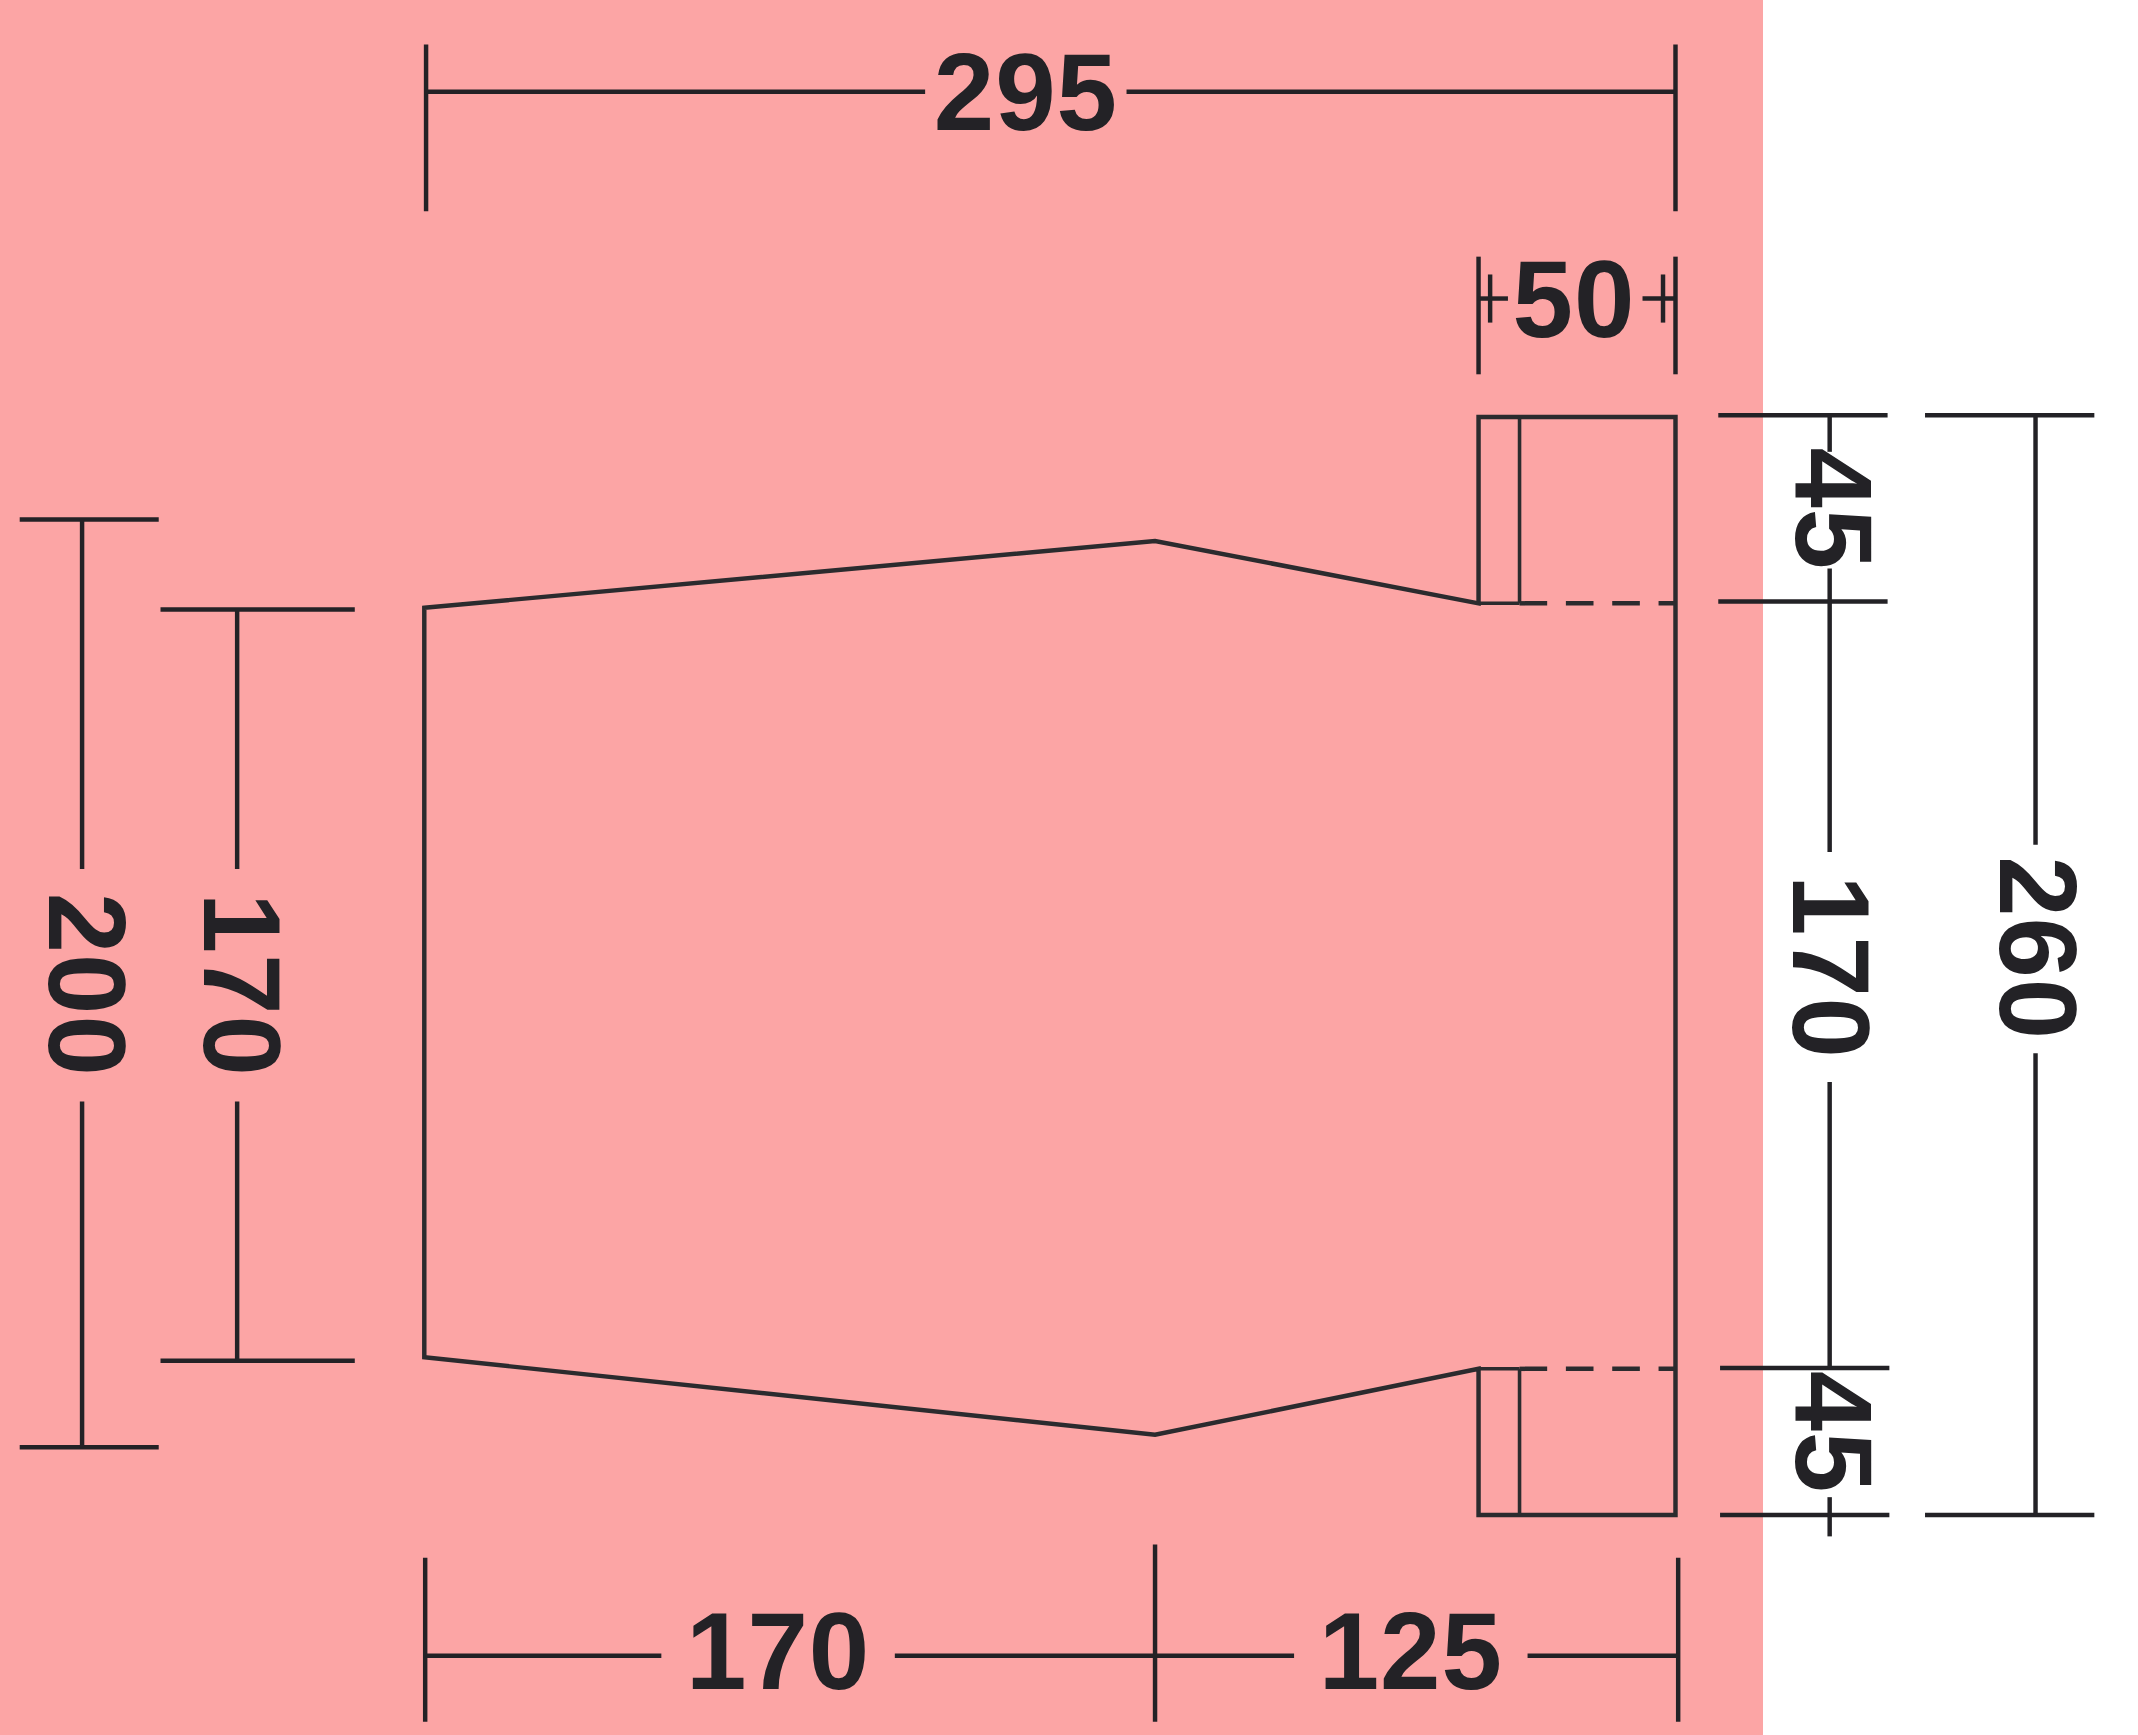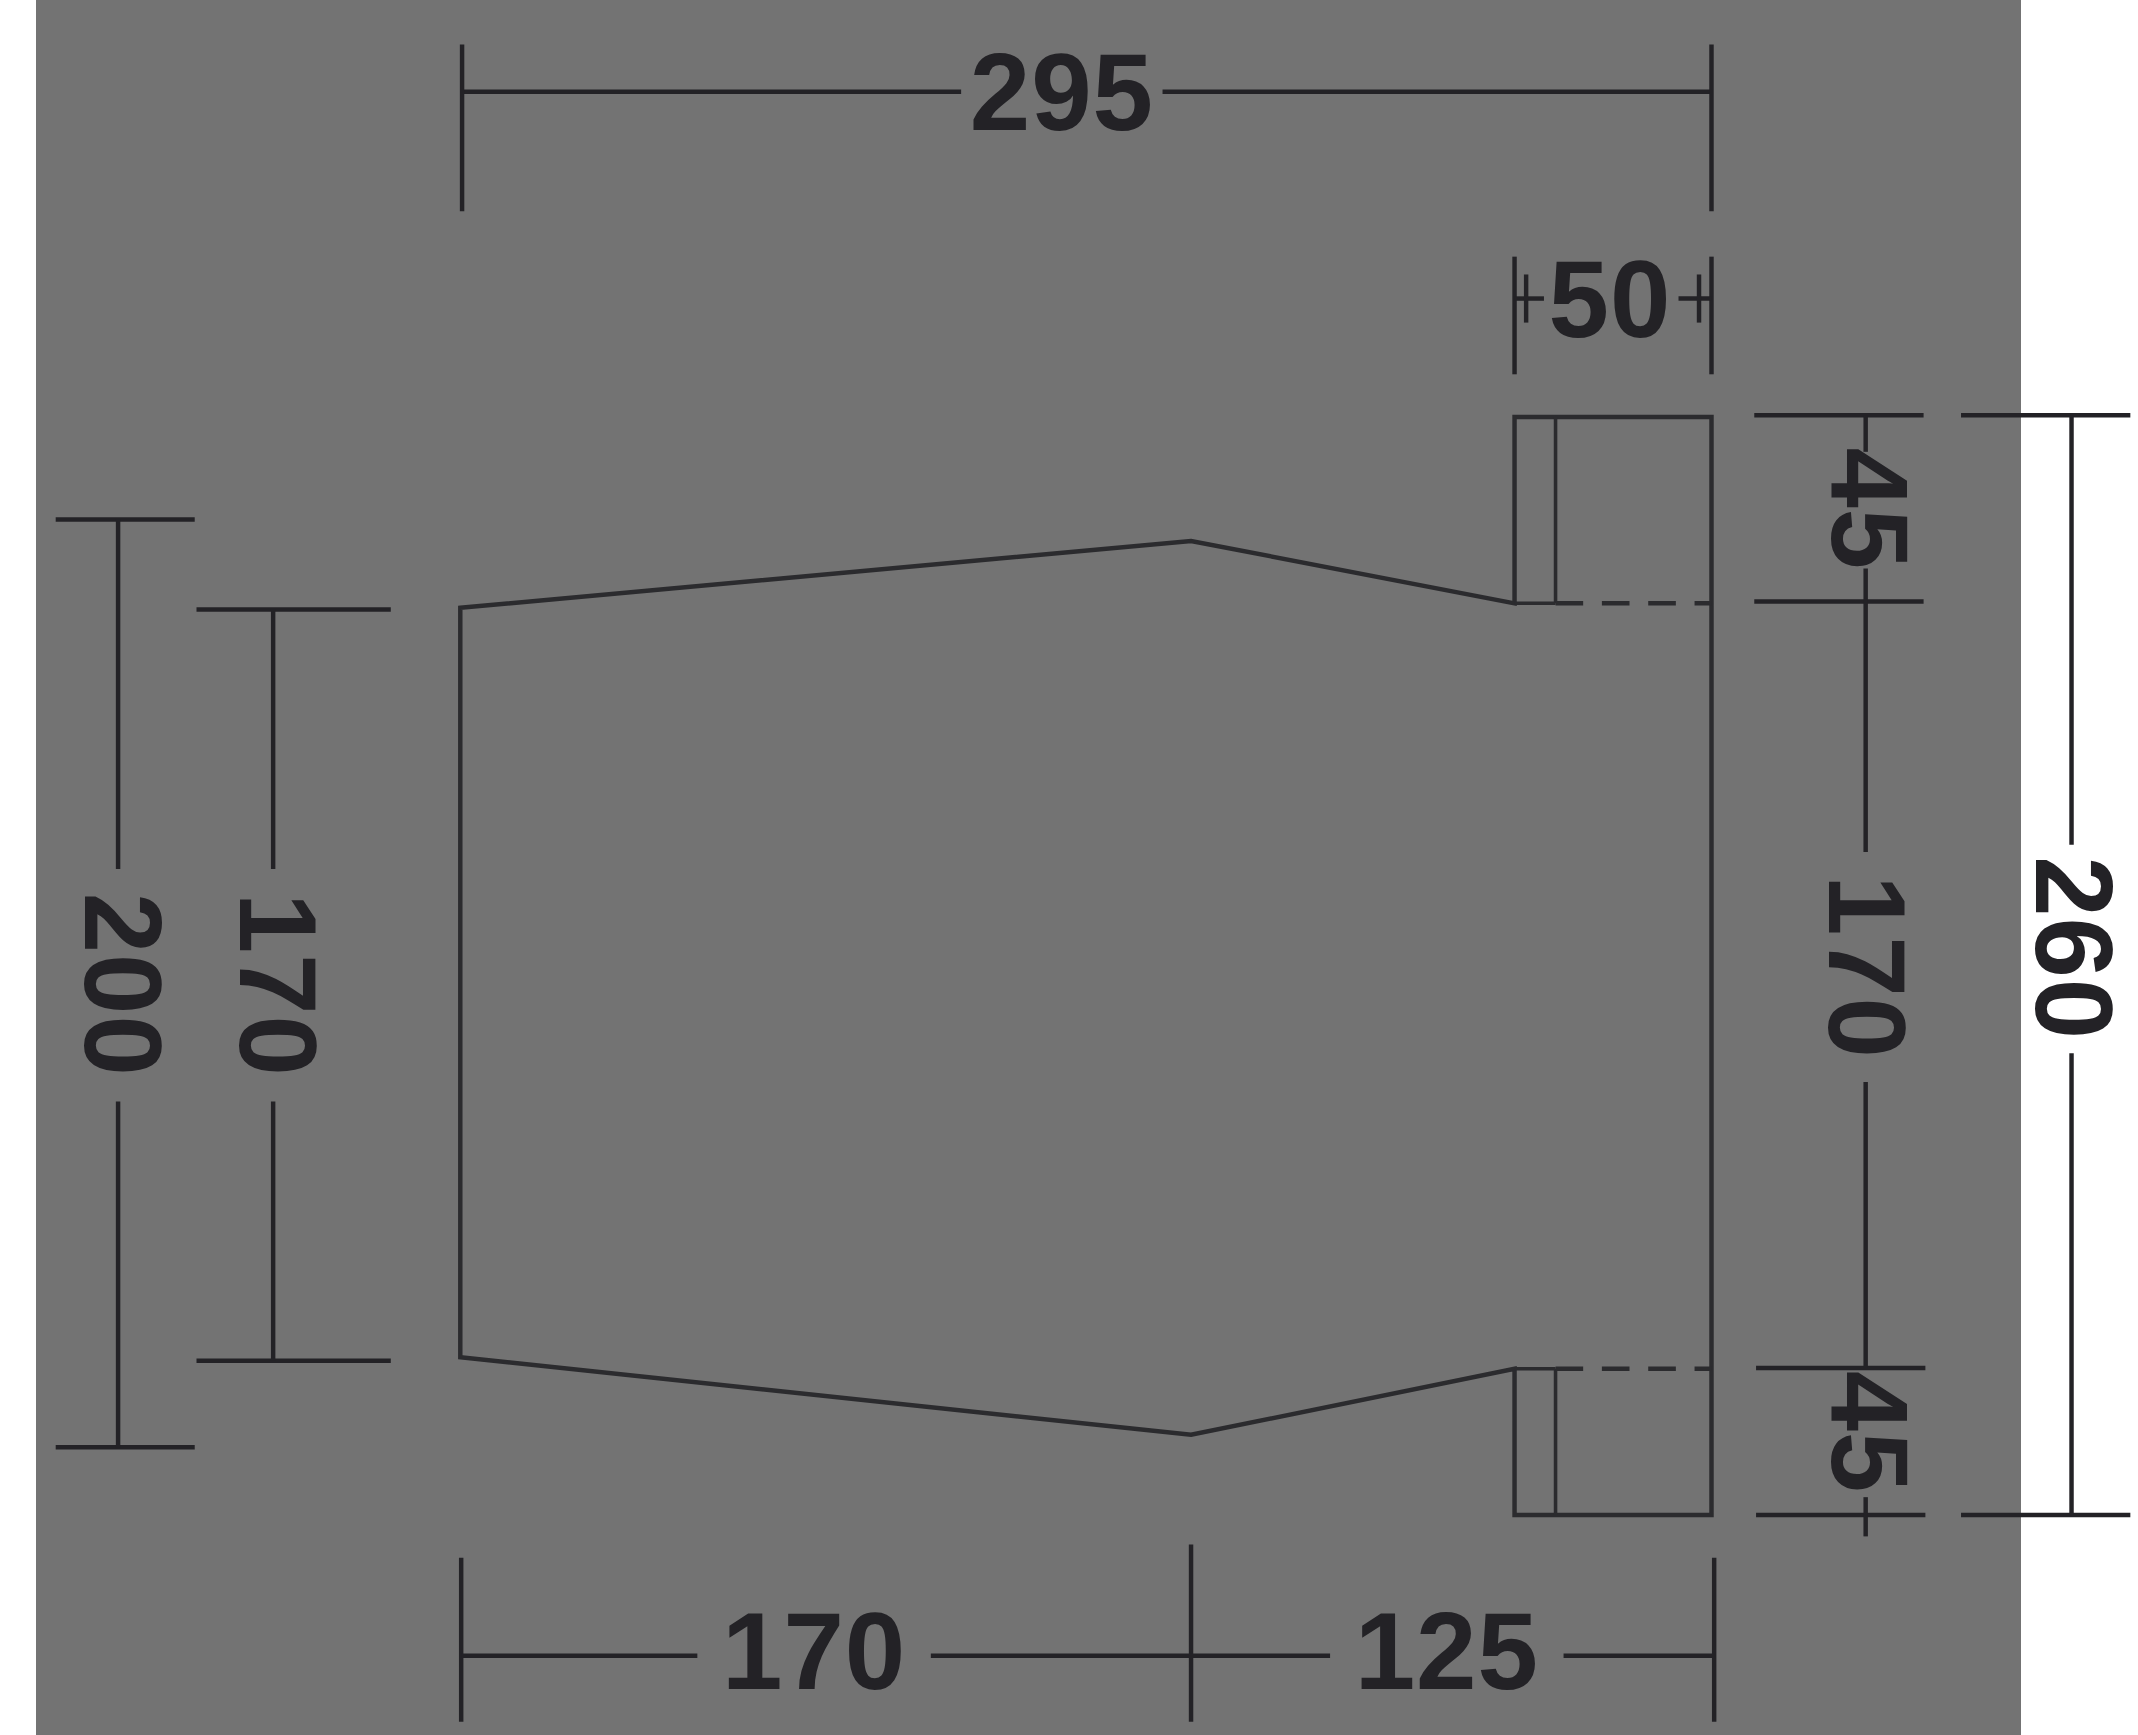--- a/index.html
+++ b/index.html
@@ -2,25 +2,24 @@
 <html style="font-size:14.3px"><head>
 <meta charset="utf-8">
 <style>
   html, body {
     margin: 0;
     padding: 0;
     background: #ffffff;
   }
   .canvas {
     position: relative;
-    width: 1985px;
+    width: 1763px;
     height: 1736px;
-    background: #737373;
+    background: #fca5a5;
     font-family: "Liberation Sans", sans-serif;
-    margin-left: 36px;
   }
   svg { display: block; width: 2139px; height: 1736px; }
 
   .outline      { fill: none; stroke: #2b2b2e; stroke-width: 5; }
   .inner-line   { fill: none; stroke: #2b2b2e; stroke-width: 4; }
   .hidden-line  { fill: none; stroke: #2b2b2e; stroke-width: 5; stroke-dasharray: 31 21; }
   .dim          { stroke: #232226; stroke-width: 5; fill: none; }
   .dim-text {
     fill: #232226;
     font-family: "Liberation Sans", sans-serif;

